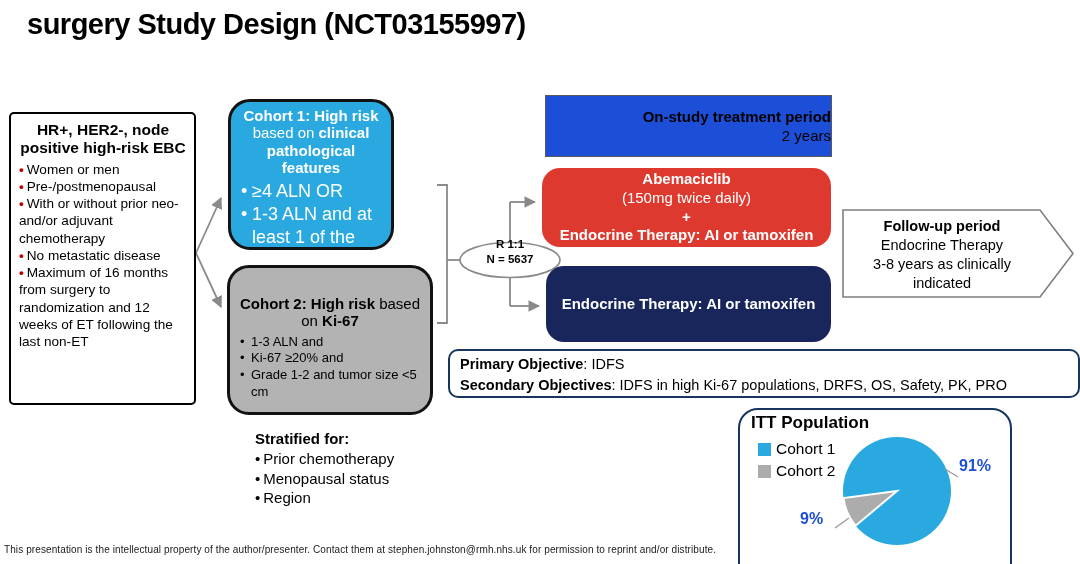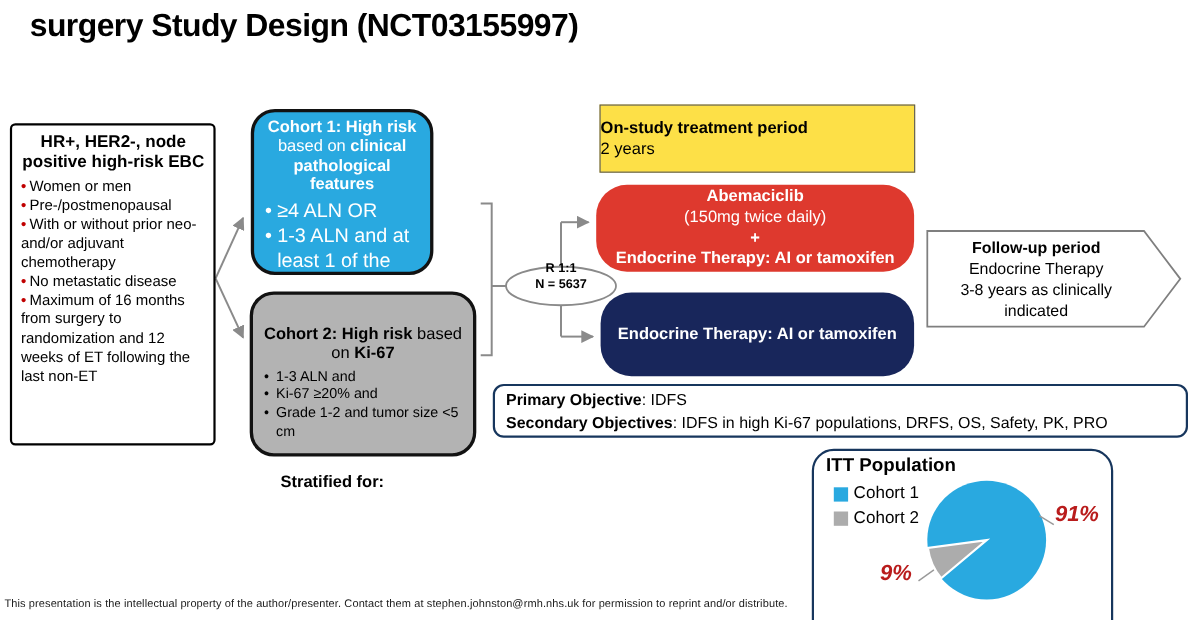--- a/index.html
+++ b/index.html
@@ -32,45 +32,45 @@
   .strat ul { list-style:none; }
   .strat li::before { content:"•"; margin-right:3px; }
 
   
   .overlay { position:absolute; left:0; top:0; width:1080px; height:564px; pointer-events:none; }
 
   
   .rand-text { position:absolute; left:460px; top:237px; width:100px; text-align:center; font-size:11.5px; font-weight:bold; line-height:1.3; }
 
   
-  .onstudy { position:absolute; left:545px; top:95px; width:287px; height:62px; border:1.6px solid #595959; background:#fde047; display:flex; flex-direction:column; justify-content:center; align-items:flex-start; font-size:15px; line-height:1.3; }
+  .onstudy { position:absolute; left:545px; top:95px; width:287px; height:62px; border:1.6px solid #595959; background:#1d4ed8; display:flex; flex-direction:column; justify-content:center; align-items:flex-end; font-size:15px; line-height:1.3; }
   .onstudy .t { font-weight:bold; }
 
   
-  .arm { position:absolute; border-radius:28px; color:#fff; display:flex; flex-direction:column; justify-content:center; align-items:center; text-align:center; font-size:15px; line-height:1.26; }
+  .arm { position:absolute; border-radius:18px; color:#fff; display:flex; flex-direction:column; justify-content:center; align-items:center; text-align:center; font-size:15px; line-height:1.26; }
   .arm1 { left:542px; top:168px; width:289px; height:79px; }
   .arm2 { left:546px; top:266px; width:285px; height:76px; font-weight:bold; }
   .arm b { font-weight:bold; }
 
   
   .followup-text { position:absolute; left:852px; top:217px; width:180px; text-align:center; font-size:14.5px; line-height:1.32; }
   .followup-text .t { font-weight:bold; }
 
   
   .objectives { position:absolute; left:448px; top:349px; width:632px; height:49px; border:2px solid #17365D; border-radius:10px; background:#fff; padding:3px 10px; font-size:14.5px; line-height:1.42; white-space:nowrap; }
   .objectives b { font-weight:bold; }
 
   
   .itt { position:absolute; left:738px; top:408px; width:274px; height:185px; border:2.5px solid #17365D; border-radius:20px; background:#fff; }
   .itt-title { position:absolute; left:11px; top:3px; font-size:17px; font-weight:bold; }
   .legend-item { position:absolute; left:18px; display:flex; align-items:center; font-size:15.5px; }
   .legend-item .sw { width:13px; height:13px; margin-right:5px; display:inline-block; }
   .li1 { top:30px; } .li2 { top:52px; }
   .pie-svg { position:absolute; left:0; top:0; width:269px; height:138px; }
-  .pct { position:absolute; font-size:20px; font-weight:bold; font-style:italic; color:#b91c1c; }
+  .pct { position:absolute; font-size:16px; font-weight:bold; color:#1d4ed8; }
   .pct91 { left:219px; top:47px; }
   .pct9 { left:60px; top:100px; }
 
   .footer { position:absolute; left:4px; top:544px; font-size:10px; color:#1a1a1a; letter-spacing:0.1px; }
 </style>
 </head>
 <body>
 
 <div class="canvas">
 
@@ -120,20 +120,25 @@
     <div class="cohort-title"><b>Cohort 2: High risk</b><span> based on </span><b>Ki-67</b></div>
     <ul>
       <li>1-3 ALN and</li>
       <li>Ki-67 ≥20% and</li>
       <li>Grade 1-2 and tumor size &lt;5 cm</li>
     </ul>
   </div>
 
   <div class="strat">
     <div class="strat-title">Stratified for:</div>
+    <ul>
+      <li>Prior chemotherapy</li>
+      <li>Menopausal status</li>
+      <li>Region</li>
+    </ul>
   </div>
 
   <div class="rand-text">
     <div>R 1:1</div>
     <div>N = 5637</div>
   </div>
 
   <div class="onstudy">
     <div class="t">On-study treatment period</div>
     <div>2 years</div>

